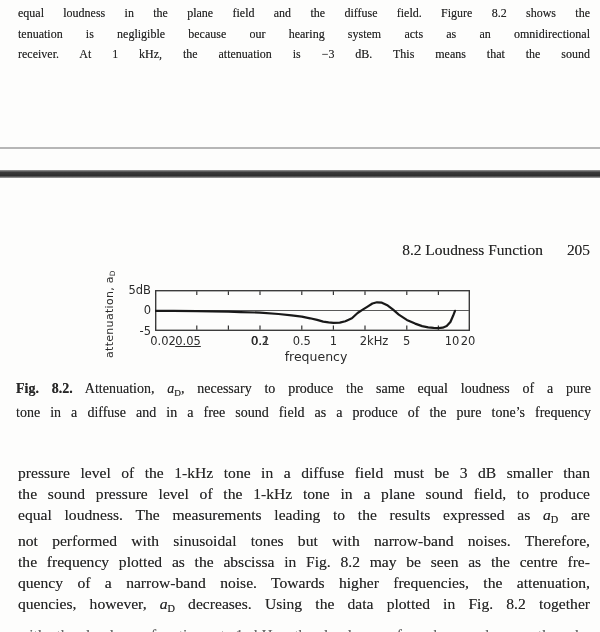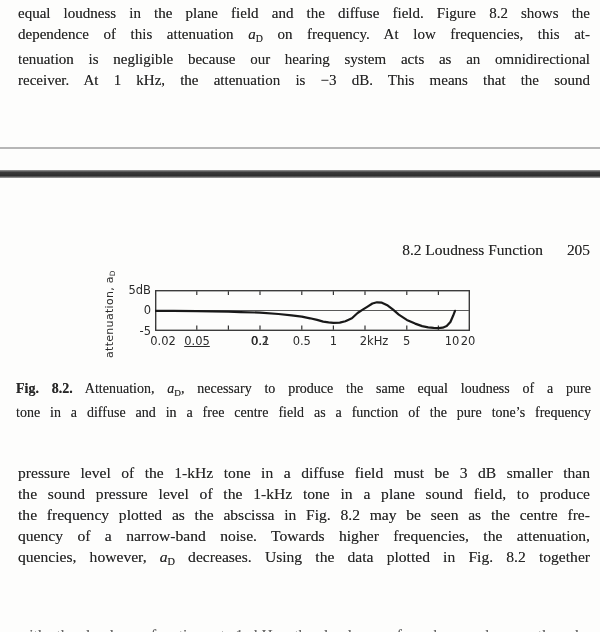--- a/index.html
+++ b/index.html
@@ -8,21 +8,21 @@
     background:#fdfdfc;color:#272727;
     font-family:"Liberation Serif","DejaVu Serif",serif;
   }
   .booktext{text-shadow:0 0 .5px rgba(50,50,50,.6);}
   .tl{text-align:justify;text-align-last:justify;}
   .sb{font-size:66%;vertical-align:-3px;letter-spacing:0;}
   i{font-style:italic;}
   b{font-weight:bold;}
 
   .para-top{position:absolute;left:18px;top:3px;width:572px;
-    font-size:15px;line-height:20.5px;}
+    font-size:12px;line-height:20.5px;}
   .divider-thin{position:absolute;left:0;top:147px;width:600px;height:2px;
     background:#b6b6b6;}
   .divider-thick{position:absolute;left:0;top:170px;width:600px;height:8px;
     background:linear-gradient(180deg,#9a9a9a 0%,#3a3a3a 28%,#2d2d2d 72%,#a9a9a9 100%);}
   .running-header{position:absolute;left:18px;top:241px;width:572px;
     text-align:right;font-size:15.4px;}
   .running-header .pageno{margin-left:24px;}
 
   .figure{position:absolute;left:0;top:0;width:600px;height:632px;pointer-events:none;}
   .fig-sans{font-family:"DejaVu Sans","Liberation Sans",sans-serif;color:#2b2b2b;}
@@ -45,21 +45,20 @@
   .para-bottom{position:absolute;left:18px;top:462px;width:572px;
     font-size:15.6px;line-height:21px;}
   .clip-line{position:absolute;left:18px;top:624px;width:572px;height:8px;
     overflow:hidden;font-size:15.6px;line-height:21px;color:#4e4e4e;opacity:.85;}
 </style>
 </head>
 <body>
 
 <div class="para-top booktext">
     <div class="tl"><span>equal loudness in the plane field and the diffuse field. Figure 8.2 shows the</span></div>
-    <div class="tl"><span>dependence of this attenuation </span><i>a</i><span class="sb">D</span><span> on frequency. At low frequencies, this at-</span></div>
     <div class="tl"><span>tenuation is negligible because our hearing system acts as an omnidirectional</span></div>
     <div class="tl"><span>receiver. At 1 kHz, the attenuation is −3 dB. This means that the sound</span></div>
   </div>
 
 <div class="divider-thin"></div>
 <div class="divider-thick"></div>
 
 <div class="running-header booktext">
   <span>8.2 Loudness Function</span><span class="pageno">205</span>
 </div>
@@ -93,40 +92,43 @@
         <line x1="251.78370091056394" y1="39.8" x2="251.78370091056394" y2="35.5" stroke="#333" stroke-width="1.2"></line>
         <line x1="283.391850455282" y1="1.2" x2="283.391850455282" y2="5" stroke="#333" stroke-width="1.2"></line>
         <line x1="283.391850455282" y1="39.8" x2="283.391850455282" y2="35.5" stroke="#333" stroke-width="1.2"></line>
         <line x1="315" y1="1.2" x2="315" y2="5" stroke="#333" stroke-width="1.2"></line>
         <line x1="315" y1="39.8" x2="315" y2="35.5" stroke="#333" stroke-width="1.2"></line>
         <path d="M0.0 20.9 L18.5 20.9 L41.8 21.1 L57.1 21.3 L73.4 21.7 L85.4 22.1 L105.0 22.6 L123.5 24.0 L136.6 25.4 L146.8 26.7 L155.1 28.3 L162.1 29.9 L168.2 31.6 L173.6 32.4 L178.4 32.8 L184.8 32.6 L190.4 31.2 L196.9 28.3 L202.6 23.0 L207.7 19.7 L212.2 16.8 L217.4 13.5 L222.0 12.3 L226.9 12.7 L232.8 15.6 L238.1 19.7 L243.8 24.6 L251.8 29.9 L260.1 33.6 L267.1 36.1 L273.2 37.3 L278.6 37.9 L283.4 38.1 L287.7 37.7 L291.7 36.1 L295.4 32.0 L298.1 25.8 L300.0 20.9 " fill="none" stroke="#191919" stroke-width="2.2" stroke-linejoin="round" stroke-linecap="round"></path>
       </svg>
   </div>
   <div class="xtick-labels fig-sans" id="xtick-labels">
       <span style="left: 8px;">0.02</span>
-      <span style="left: 42px; text-decoration: underline;">0.05</span>
+      <span style="left: 33px; text-decoration: underline;">0.05</span>
       <span style="left: 73.3919px; margin-left: 32px;">0.1</span>
       <span style="left: 105px;">0.2</span>
       <span style="left: 146.784px;">0.5</span>
       <span style="left: 178.392px;">1</span>
       <span style="left: 219px;">2kHz</span>
       <span style="left: 251.784px;">5</span>
       <span style="left: 297px;">10</span>
       <span style="left: 313px;">20</span>
     </div>
+  <div class="xlabel fig-sans">frequency</div>
 </div>
 
 <div class="caption booktext">
     <div class="tl"><b>Fig. 8.2.</b><span> Attenuation, </span><i>a</i><span class="sb">D</span><span>, necessary to produce the same equal loudness of a pure</span></div>
-    <div class="tl"><span>tone in a diffuse and in a free centre field as a function of the pure tone’s frequency</span></div>
+    <div class="tl"><span>tone in a diffuse and in a free sound field as a produce of the pure tone’s frequency</span></div>
   </div>
 
 <div class="para-bottom booktext">
     <div class="tl"><span>pressure level of the 1-kHz tone in a diffuse field must be 3 dB smaller than</span></div>
     <div class="tl"><span>the sound pressure level of the 1-kHz tone in a plane sound field, to produce</span></div>
+    <div class="tl"><span>equal loudness. The measurements leading to the results expressed as </span><i>a</i><span class="sb">D</span><span> are</span></div>
+    <div class="tl"><span>not performed with sinusoidal tones but with narrow-band noises. Therefore,</span></div>
     <div class="tl"><span>the frequency plotted as the abscissa in Fig. 8.2 may be seen as the centre fre-</span></div>
     <div class="tl"><span>quency of a narrow-band noise. Towards higher frequencies, the attenuation,</span></div>
     <div class="tl"><span>quencies, however, </span><i>a</i><span class="sb">D</span><span> decreases. Using the data plotted in Fig. 8.2 together</span></div>
   </div>
 
 <div class="clip-line booktext">
     <div class="tl"><span>with the loudness function at 1 kHz, the loudness of such sounds can then be</span></div>
   </div>
 
 </body></html>

